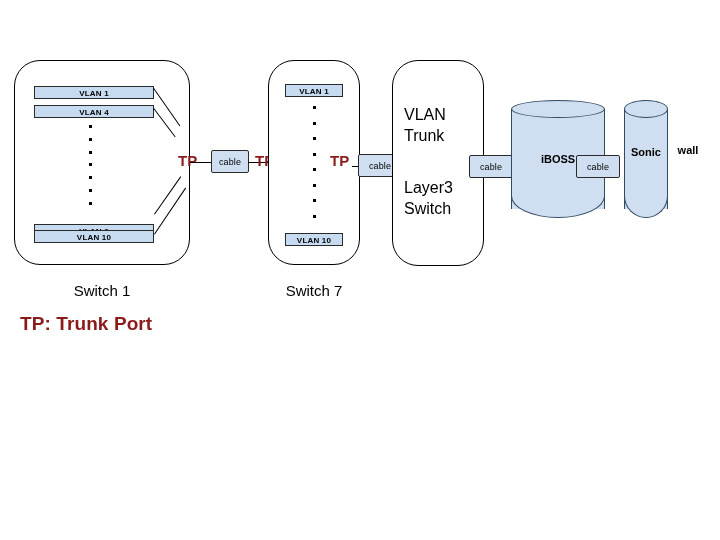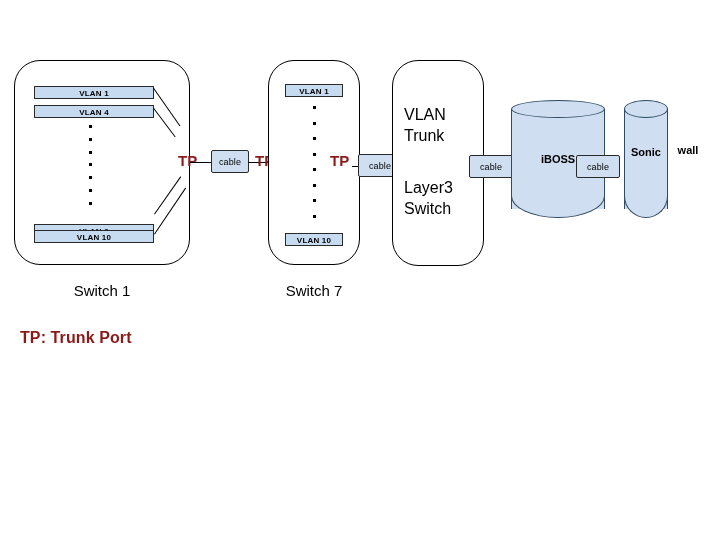--- a/index.html
+++ b/index.html
@@ -173,25 +173,24 @@
     color: #000000;
     line-height: 14px;
     z-index: 4;
   }
 
   
   .legend-text {
     position: absolute;
     left: 20px;
     top: 313px;
-    font-size: 16px;
+    font-size: 19px;
     font-weight: bold;
     color: #8b1a1a;
     letter-spacing: 0.1px;
-    margin-top: 16px;
   }
 
   
   .link-seg {
     position: absolute;
     background: #000000;
     height: 1.2px;
   }
 </style>
 </head>

